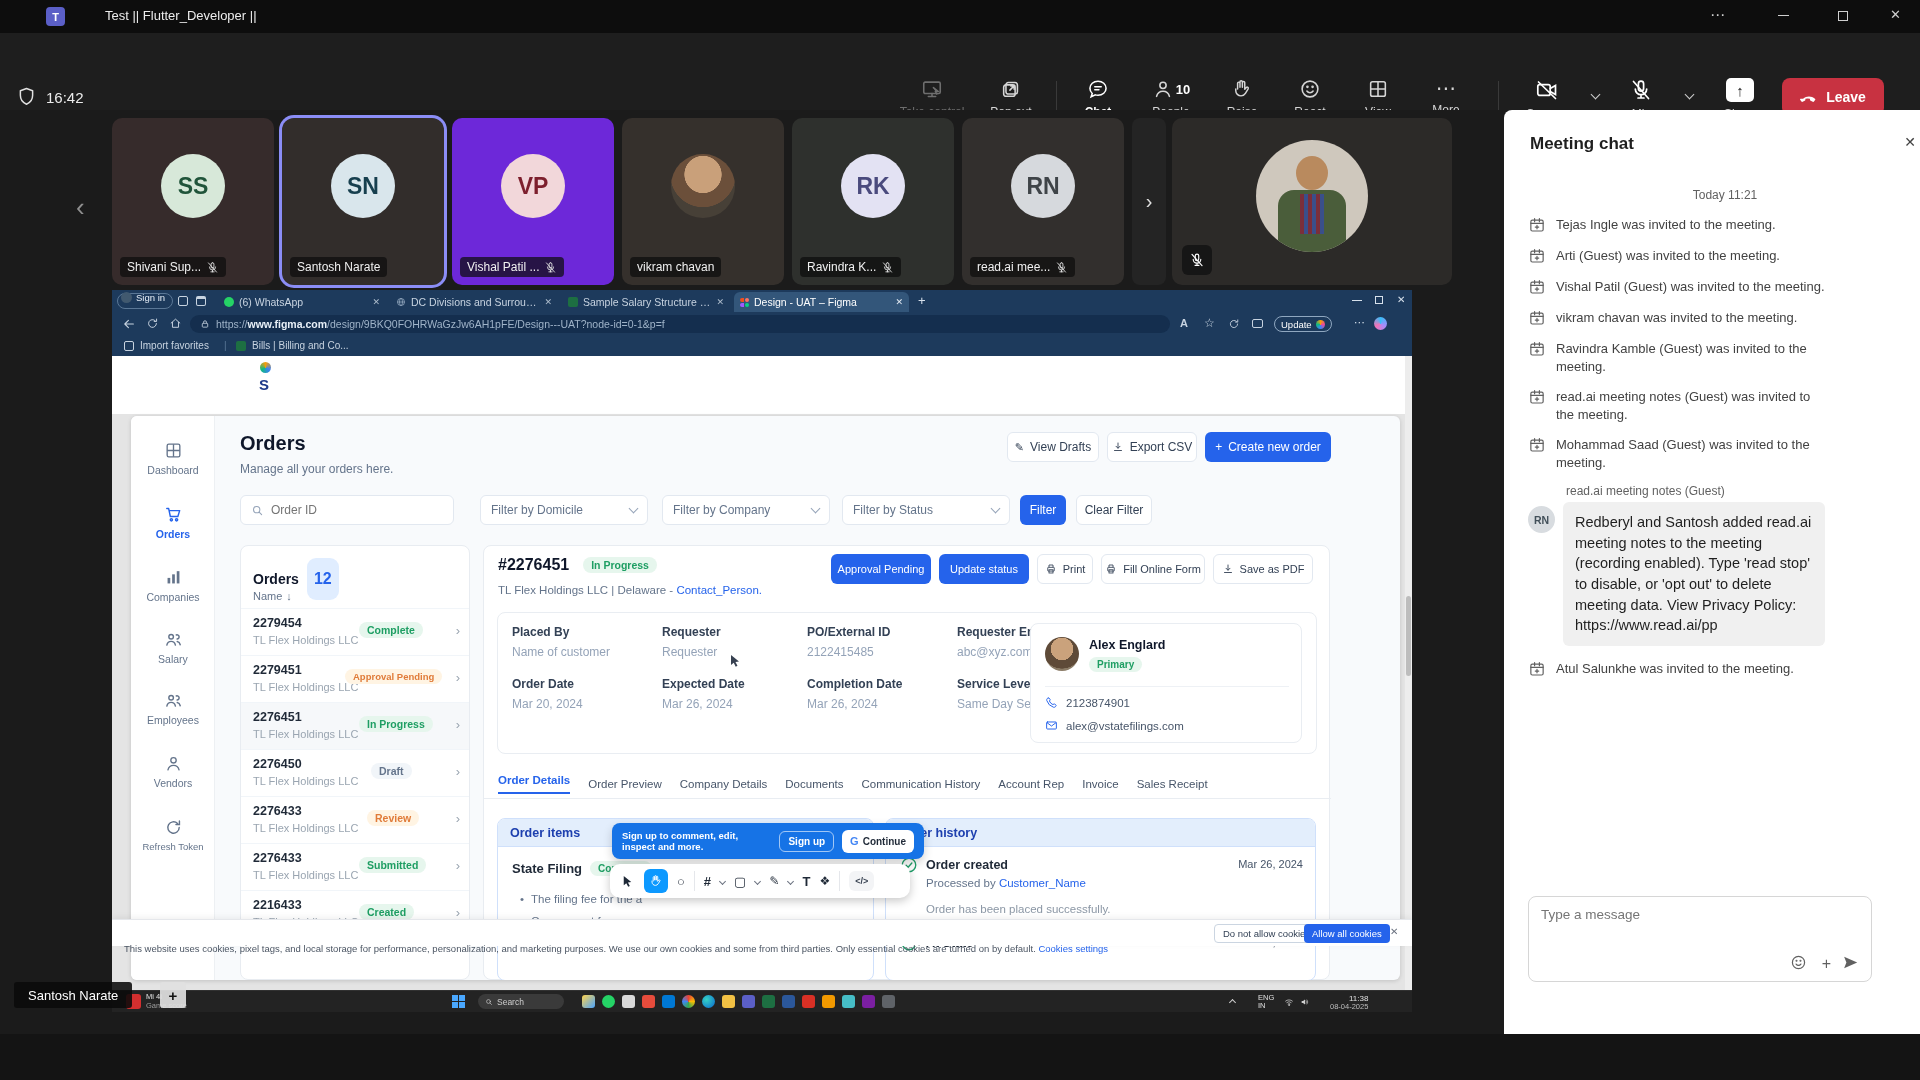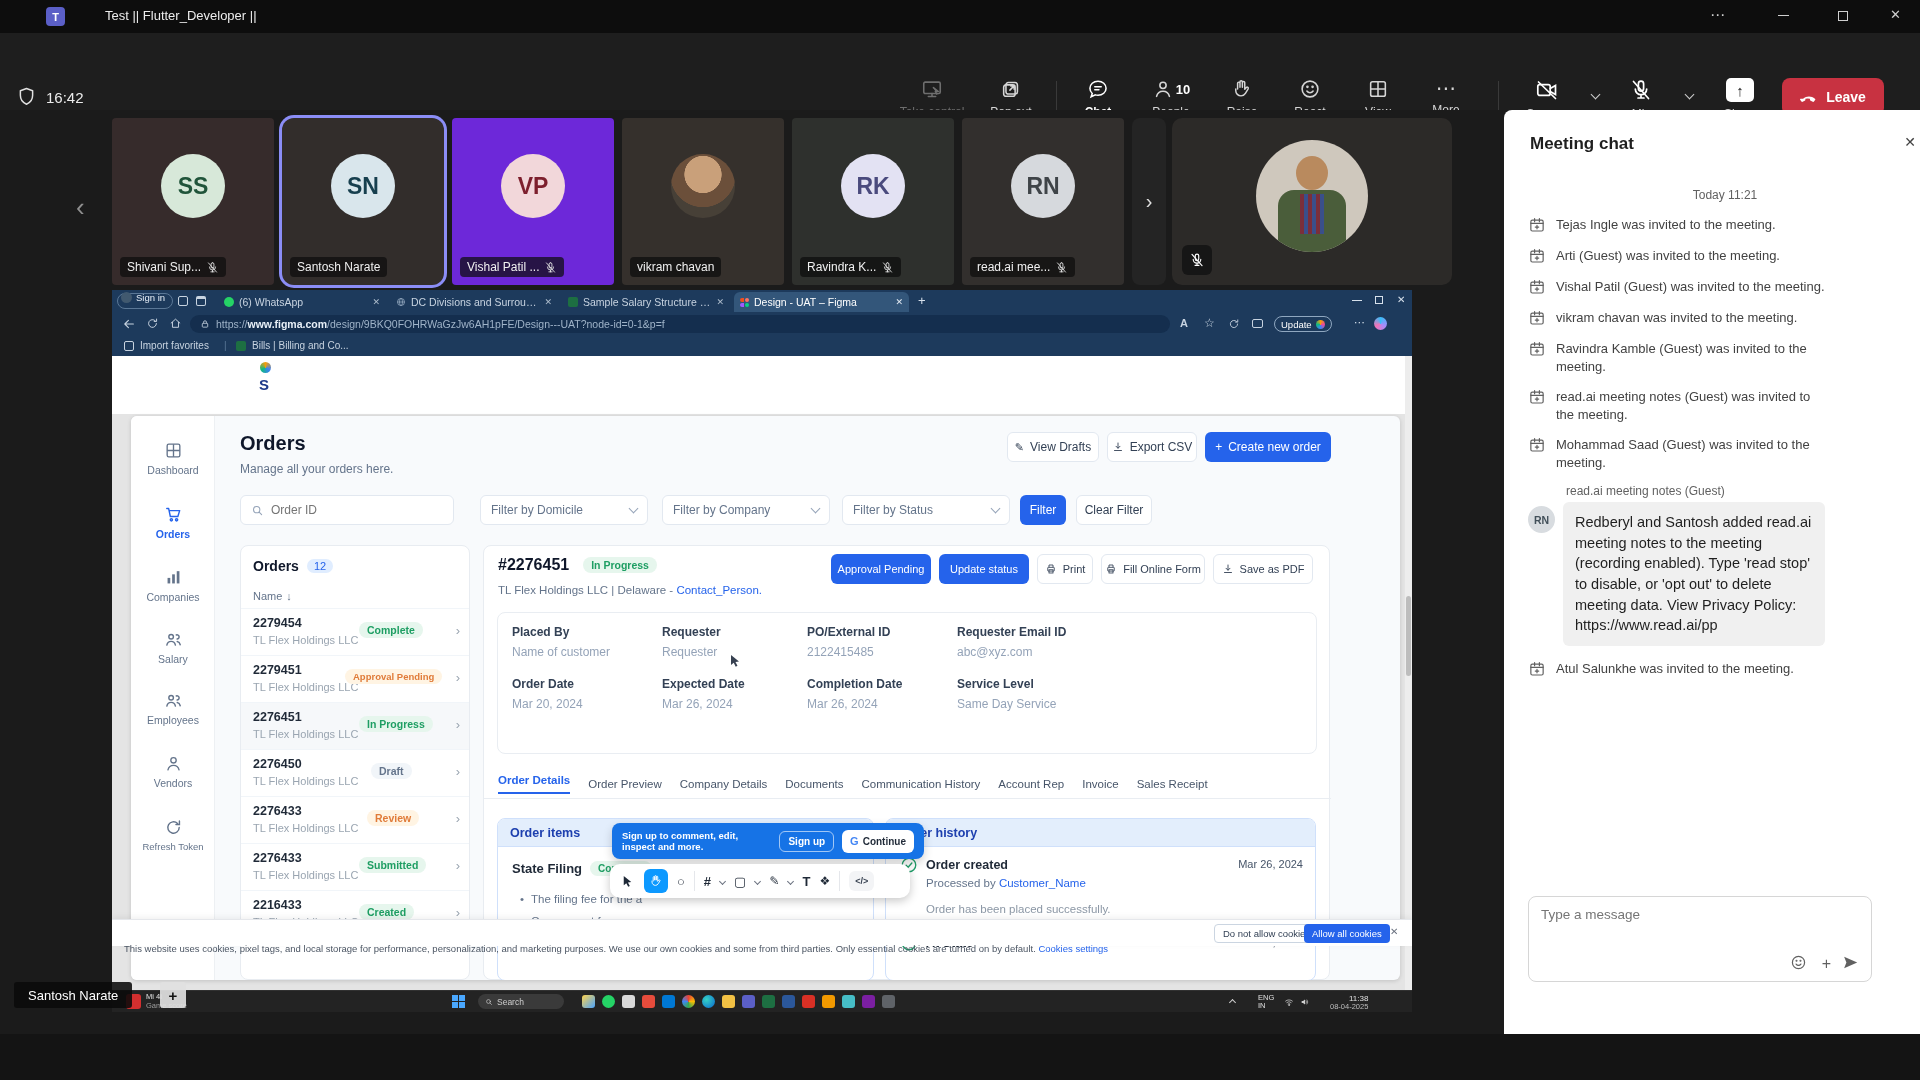--- a/index.html
+++ b/index.html
@@ -13,21 +13,21 @@
 #titlebar{position:absolute;left:0;top:0;width:1920px;height:33px;background:#0d0d0d}
 #toolbar{position:absolute;left:0;top:33px;width:1920px;height:77px;background:#1e1e1e}
 .tbtn{position:absolute;top:45px;display:flex;flex-direction:column;align-items:center;gap:5px;color:#d6d6d6;font-size:12px;cursor:pointer}
 .tbtn.dis{color:#6e6e6e}
 .tbtn.on{color:#fff}
 .tdiv{position:absolute;top:48px;width:1px;height:42px;background:#3a3a3a}
 .uline{width:26px;height:3px;border-radius:2px;background:#fff;margin-top:1px}
 .chv{display:inline-block;width:7px;height:7px;border-right:1.6px solid #cfcfcf;border-bottom:1.6px solid #cfcfcf;transform:rotate(45deg)}
 #stage{position:absolute;left:0;top:110px;width:1920px;height:924px;background:#1b1b1b}
 
-.tile{position:absolute;top:8px;width:162px;height:167px;border-radius:4px;overflow:hidden}
+.tile{position:absolute;top:8px;width:162px;height:167px;border-radius:10px;overflow:hidden}
 .tile .av{position:absolute;left:50%;top:36px;transform:translateX(-50%);width:64px;height:64px;border-radius:50%;display:flex;align-items:center;justify-content:center;font-size:23px;font-weight:700}
 .nameplate{position:absolute;left:8px;bottom:8px;background:rgba(12,12,12,.72);border-radius:4px;padding:3px 7px;display:flex;align-items:center;gap:5px;font-size:12px;color:#f0f0f0;white-space:nowrap}
 .sel{box-shadow:0 0 0 3px #8b8df6;border-radius:12px}
 
 #browser{position:absolute;left:112px;top:180px;width:1300px;height:722px;background:#fff}
 #tabstrip{position:absolute;left:0;top:0;width:1300px;height:22px;background:#1d3a5c}
 .btab{position:absolute;top:2px;height:20px;display:flex;align-items:center;gap:5px;padding:0 6px;font-size:10.5px;color:#c7d3e0;overflow:hidden;white-space:nowrap}
 .btab.act{background:#33567a;border-radius:6px 6px 0 0;color:#fff}
 .tabx{font-size:9px;color:#aebdcc;margin-left:auto}
 #urlbar{position:absolute;left:0;top:22px;width:1300px;height:24px;background:#1d3a5c;display:flex;align-items:center}
@@ -560,21 +560,21 @@
         <div class="bbtn blue" style="left:889px;top:79px;width:46px">
             <span>Filter</span>
           </div>
         <div class="bbtn wht" style="left:945px;top:79px;width:76px">
             <span>Clear Filter</span>
           </div>
 
         <div class="card abs" style="left:109px;top:129px;width:230px;height:435px">
           <div class="abs flex" style="left:12px;top:12px;gap:8px">
             <span style="font-size:14px;font-weight:700;color:#0f172a">Orders</span>
-            <span style="background:#e0edff;color:#2563eb;border-radius:9px;font-size:11px;font-weight:400;padding:1px 7px">12</span>
+            <span style="background:#e0edff;color:#2563eb;border-radius:9px;font-size:16px;font-weight:700;padding:12px 7px">12</span>
           </div>
           <div class="abs flex" style="left:12px;top:44px;gap:4px;font-size:11px;color:#64748b">
               <span>Name</span>
               <span>↓</span>
             </div>
           <div class="orow" style="top:62px">
               <span class="oid">2279454</span>
               <span class="ocm">TL Flex Holdings LLC</span>
               <span class="obd badge bgreen">Complete</span>
               <span class="och">›</span>
@@ -681,20 +681,38 @@
               </div>
             <div class="abs" style="left:309px;top:64px">
                 <div class="flab">Completion Date</div>
                 <div class="fval">Mar 26, 2024</div>
               </div>
             <div class="abs" style="left:459px;top:64px">
                 <div class="flab">Service Level</div>
                 <div class="fval">Same Day Service</div>
               </div>
 
+            <div class="abs" style="left:532px;top:10px;width:272px;height:120px;border:1px solid #e9edf2;border-radius:8px;background:#fff">
+              <div class="abs" style="left:14px;top:13px;width:34px;height:34px;border-radius:50%;background:radial-gradient(circle at 50% 35%,#caa27c 0 40%,#5e4a38 41% 70%,#8a7b66 71%)"></div>
+              <div class="abs" style="left:58px;top:14px;font-size:12.5px;font-weight:700;color:#0f172a">Alex Englard</div>
+              <span class="badge bgreen abs" style="left:58px;top:33px;font-size:10px">Primary</span>
+              <div class="abs" style="left:14px;top:62px;width:244px;border-top:1px solid #eef1f5"></div>
+              <div class="abs flex" style="left:14px;top:72px;gap:8px">
+                  <svg width="13" height="13" style="color:#2563eb">
+                    <use href="#s-tel"></use>
+                  </svg>
+                  <span style="font-size:11.5px;color:#475569">2123874901</span>
+                </div>
+              <div class="abs flex" style="left:14px;top:95px;gap:8px">
+                  <svg width="13" height="13" style="color:#2563eb">
+                    <use href="#s-mail"></use>
+                  </svg>
+                  <span style="font-size:11.5px;color:#475569">alex@vstatefilings.com</span>
+                </div>
+            </div>
           </div>
 
           <div class="abs flex" style="left:14px;top:228px;gap:18px">
             <span class="dtab on">Order Details</span>
             <span class="dtab">Order Preview</span>
             <span class="dtab">Company Details</span>
             <span class="dtab">Documents</span>
             <span class="dtab">Communication History</span>
             <span class="dtab">Account Rep</span>
             <span class="dtab">Invoice</span>

